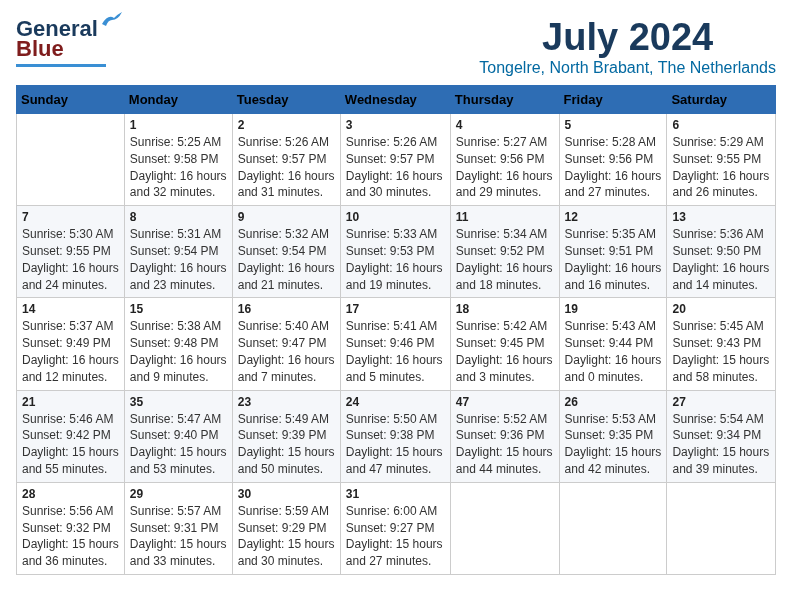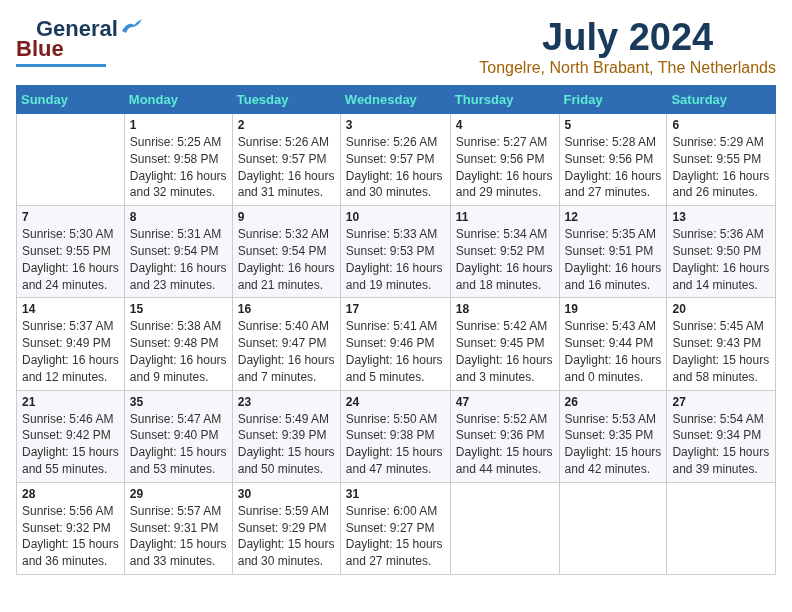--- a/index.html
+++ b/index.html
@@ -30,30 +30,30 @@
     .title-block {
       text-align: center;
     }
     .month-year {
       font-size: 38px;
       font-weight: bold;
       color: #1a3a5c;
     }
     .location {
       font-size: 16px;
-      color: #a16207;
+      color: #0369a1;
     }
     table {
       width: 100%;
       border-collapse: collapse;
       font-size: 11px;
     }
     thead tr th {
       background: #2e6db4;
-      color: #5eead4;
+      color: #000000;
       padding: 6px 4px;
       font-size: 13px;
       font-weight: bold;
       border: 1px solid #2e6db4;
       text-align: left;
     }
     tbody tr td {
       border: 1px solid #ccc;
       vertical-align: top;
       padding: 4px 5px;
@@ -80,21 +80,21 @@
     }
     .empty-cell {
       background: #f5f7fa;
     }
   </style>
 </head>
 <body>
 
 <div class="header">
   <div class="logo">
-    <div style="display:flex;align-items:center;margin-left:20px;">
+    <div style="display:flex;">
       <span style="font-size:22px;font-weight:bold;color:#1a3a5c;">General</span>
       <svg width="22" height="16" viewBox="0 0 22 16" style="margin-left:2px;margin-top:-4px;">
         <path d="M2 12 Q8 2 14 6 Q18 2 22 0 Q18 8 12 8 Q8 8 6 14 Z" fill="#3a8fd4"></path>
       </svg>
     </div>
     <span style="font-size:22px;font-weight:bold;color:#7f1d1d;margin-top:-6px;">Blue</span>
     <div class="logo-underline"></div>
   </div>
   <div class="title-block">
     <div class="month-year">July 2024</div>

